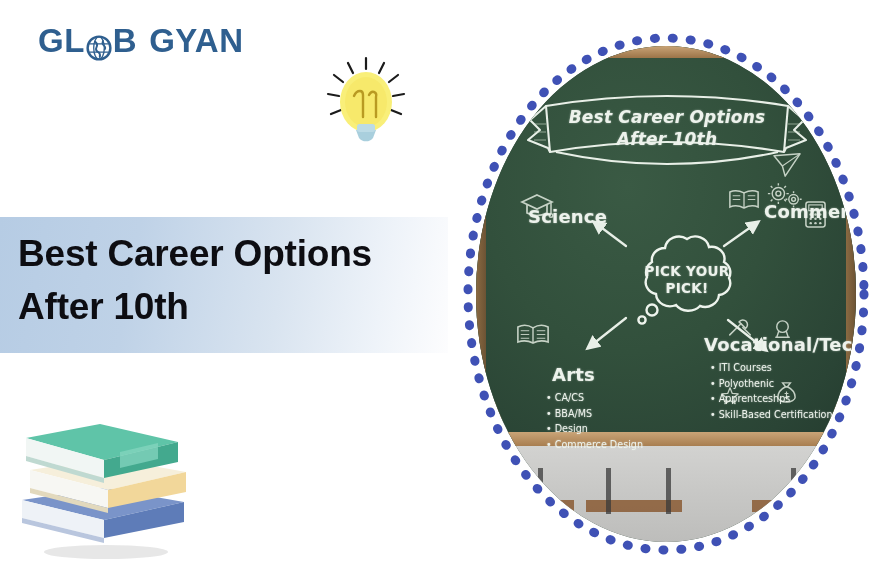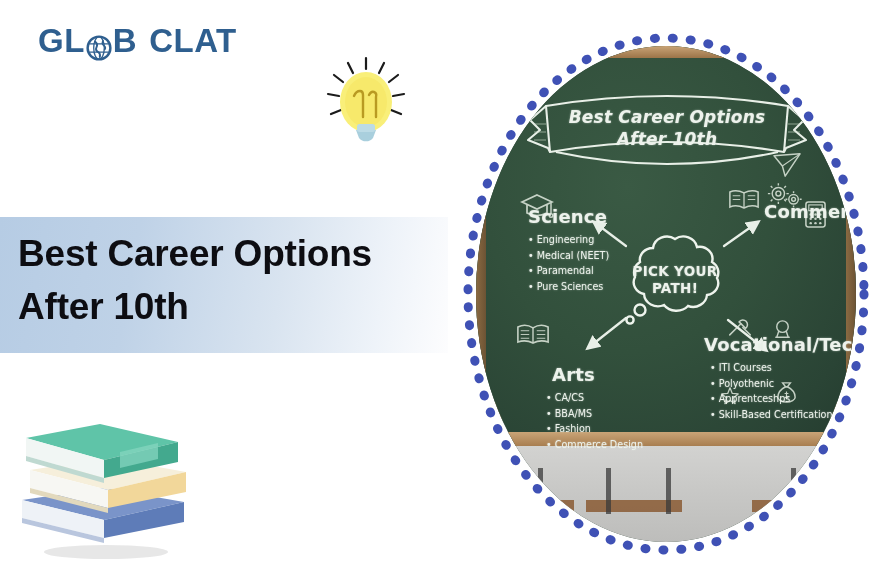--- a/index.html
+++ b/index.html
@@ -120,21 +120,21 @@
   #q-commerce  { left: 248px; top: 155px; }
   #q-arts      { left: 62px; top: 290px; margin-top: 28px; }
   #q-vocational{ left: 228px; top: 288px; }
   #q-commerce .cat-title, #q-commerce .cat-list li { text-align: left; margin-left: 40px; }
 
   
   .doodle { position: absolute; opacity: .85; }
 
   
   #center-cloud {
-    position: absolute; left: 138px; top: 182px;
+    position: absolute; left: 150px; top: 182px;
     width: 122px; height: 104px; text-decoration: underline;
   }
   #cloud-text {
     position: absolute; inset: 0;
     display: flex; flex-direction: column;
     align-items: center; justify-content: center;
     font-size: 13.5px; font-weight: bold;
     line-height: 17px; letter-spacing: .3px;
     text-align: center;
     pointer-events: none;
@@ -164,21 +164,21 @@
     <span id="globe-icon">
       <svg viewBox="0 0 32 32" width="26" height="26" aria-hidden="true">
         <circle cx="16" cy="16" r="14" fill="none" stroke="#2f5f8f" stroke-width="3"></circle>
         <ellipse cx="16" cy="16" rx="6.5" ry="14" fill="none" stroke="#2f5f8f" stroke-width="1.6"></ellipse>
         <path d="M3 11 H29 M3 21 H29" stroke="#2f5f8f" stroke-width="1.4" fill="none"></path>
         <path d="M11 8 q4 3 2 7 q-2 4 2 6 q3 2 2 6" fill="none" stroke="#2f5f8f" stroke-width="2.4" stroke-linecap="round"></path>
         <path d="M21 7 q-2 4 1 6 q3 2 1 5" fill="none" stroke="#2f5f8f" stroke-width="2" stroke-linecap="round"></path>
       </svg>
     </span>
     <span class="glyph">B</span>
-    <span class="glyph" style="margin-left:12px">CLAT</span>
+    <span class="glyph" style="margin-left:12px">GYAN</span>
   </div>
 
   <div id="lightbulb">
     <svg viewBox="0 0 96 112" width="96" height="112" aria-hidden="true">
       <g stroke="#1b1b1b" stroke-width="2.2" stroke-linecap="round">
         <line x1="48" y1="6" x2="48" y2="17"></line>
         <line x1="30" y1="11" x2="35" y2="21"></line>
         <line x1="66" y1="11" x2="61" y2="21"></line>
         <line x1="16" y1="23" x2="25" y2="30"></line>
         <line x1="80" y1="23" x2="71" y2="30"></line>
@@ -370,38 +370,32 @@
         </span>
 
         <span class="doodle" style="left:244px; top:340px;">
           <svg viewBox="0 0 22 22" width="20" height="20" aria-hidden="true">
             <path d="M11 2 L13.5 8.2 L20 8.7 L15 13 L16.6 19.4 L11 15.9 L5.4 19.4 L7 13 L2 8.7 L8.5 8.2 Z" fill="none" stroke="#e0e9de" stroke-width="1.4" stroke-linejoin="round"></path>
           </svg>
         </span>
 
         <div class="quadrant" id="q-science">
           <div class="chalk cat-title">Science</div>
-          <ul class="cat-list chalk">
-            <li>Engineering</li>
-            <li>Medical (NEET)</li>
-            <li>Paramendal</li>
-            <li>Pure Sciences</li>
-          </ul>
         </div>
 
         <div class="quadrant" id="q-commerce">
           <div class="chalk cat-title">Commerce</div>
         </div>
 
         <div class="quadrant" id="q-arts">
           <div class="chalk cat-title" style="padding-left:14px">Arts</div>
           <ul class="cat-list chalk" style="padding-left:8px">
             <li>CA/CS</li>
             <li>BBA/MS</li>
-            <li>Fashion</li>
+            <li>Design</li>
             <li>Commerce Design</li>
           </ul>
         </div>
 
         <div class="quadrant" id="q-vocational">
           <div class="chalk cat-title">Vocational/Technical</div>
           <ul class="cat-list chalk" style="padding-left:6px">
             <li>ITI Courses</li>
             <li>Polyothenic</li>
             <li>Apprentceshps</li>
@@ -423,21 +417,21 @@
                        a15 13 0 0 1 -24 -1
                        a14 13 0 0 1 -20 -11
                        a13 12 0 0 1 -9 -17
                        a12 12 0 0 1 5 -15 z"></path>
               <circle cx="26" cy="82" r="5.5"></circle>
               <circle cx="16" cy="92" r="3.6"></circle>
             </g>
           </svg>
           <div id="cloud-text" class="chalk">
             <span>PICK YOUR</span>
-            <span>PATH!</span>
+            <span>PICK!</span>
           </div>
         </div>
 
       </div>
     </div>
 
     <svg id="ring-svg" viewBox="0 0 408 524" aria-hidden="true">
       <ellipse cx="204" cy="262" rx="198" ry="256" fill="none" stroke="#3f51b5" stroke-width="9" stroke-linecap="round" stroke-dasharray="1 17"></ellipse>
     </svg>
 

